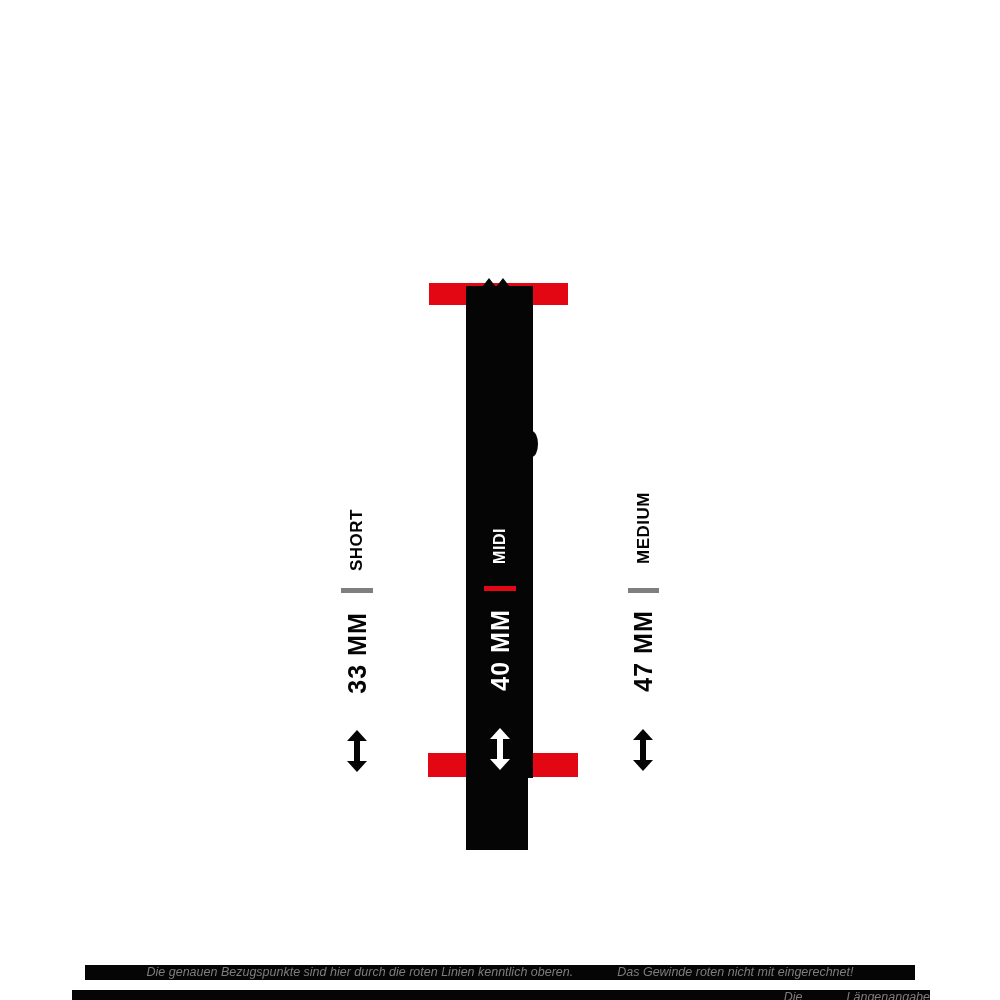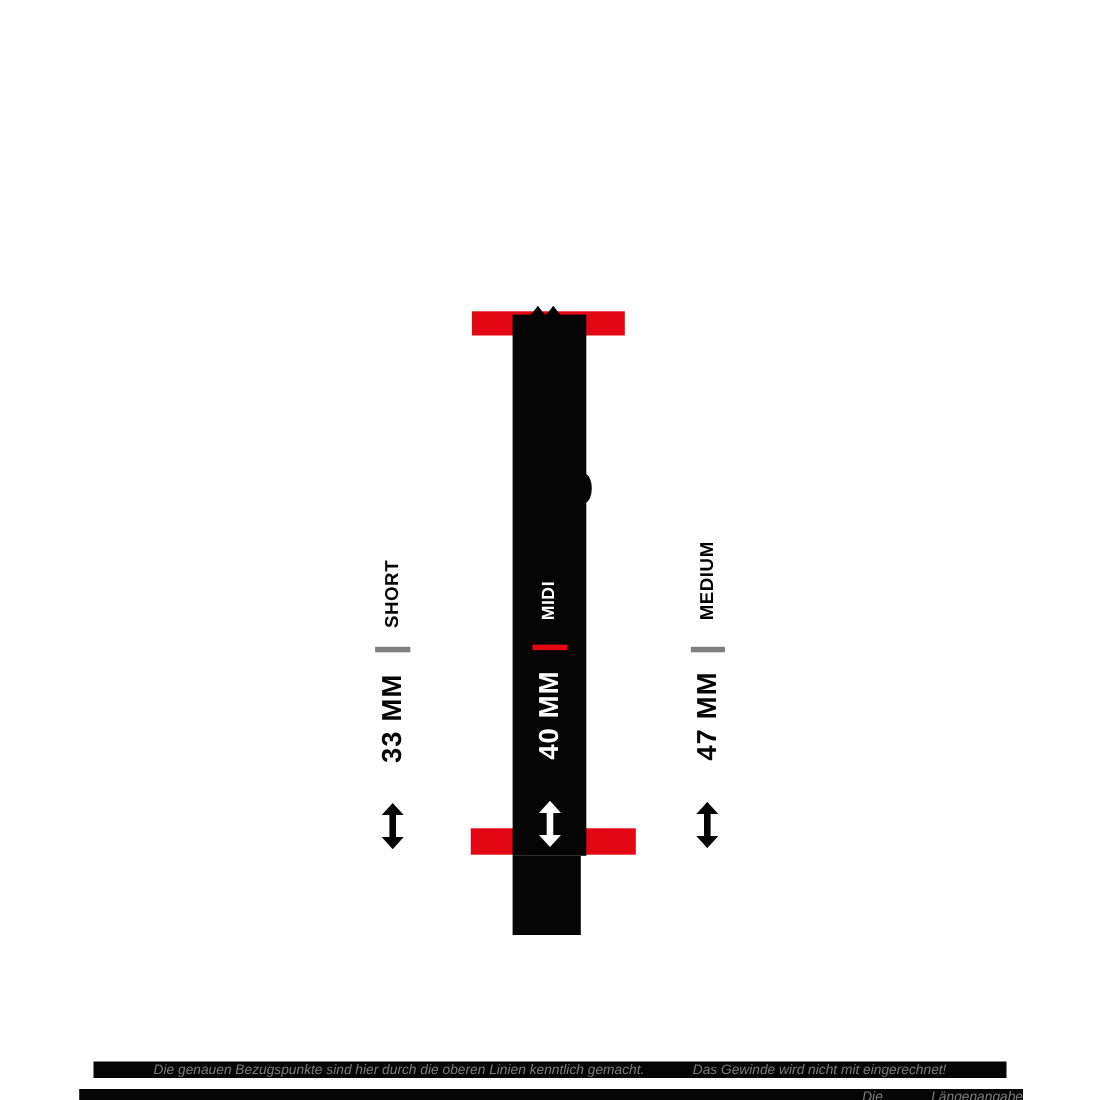--- a/index.html
+++ b/index.html
@@ -81,17 +81,17 @@
     <polygon points="11,0 21,11 1,11" fill="#050505"></polygon>
     <rect x="8" y="10" width="6" height="22" fill="#050505"></rect>
     <polygon points="1,31 21,31 11,42" fill="#050505"></polygon>
   </svg>
 
   <div class="abs footbar" style="left:72px;top:990px;width:858px;height:15px;justify-content:flex-end;">
     <span>Die </span>
       <b>Längenangabe</b>
   </div>
   <div class="abs footbar" style="left:85px;top:965px;width:830px;height:15px;">
-    <span>Die genauen Bezugspunkte sind hier durch die oberen Linien kenntlich gemacht. </span>
-      <b>Das Gewinde wird nicht mit eingerechnet!</b>
+    <span>Die genauen Bezugspunkte sind hier durch die roten Linien kenntlich oberen. </span>
+      <b>Das Gewinde roten nicht mit eingerechnet!</b>
   </div>
 
 </div>
 
 </body></html>

